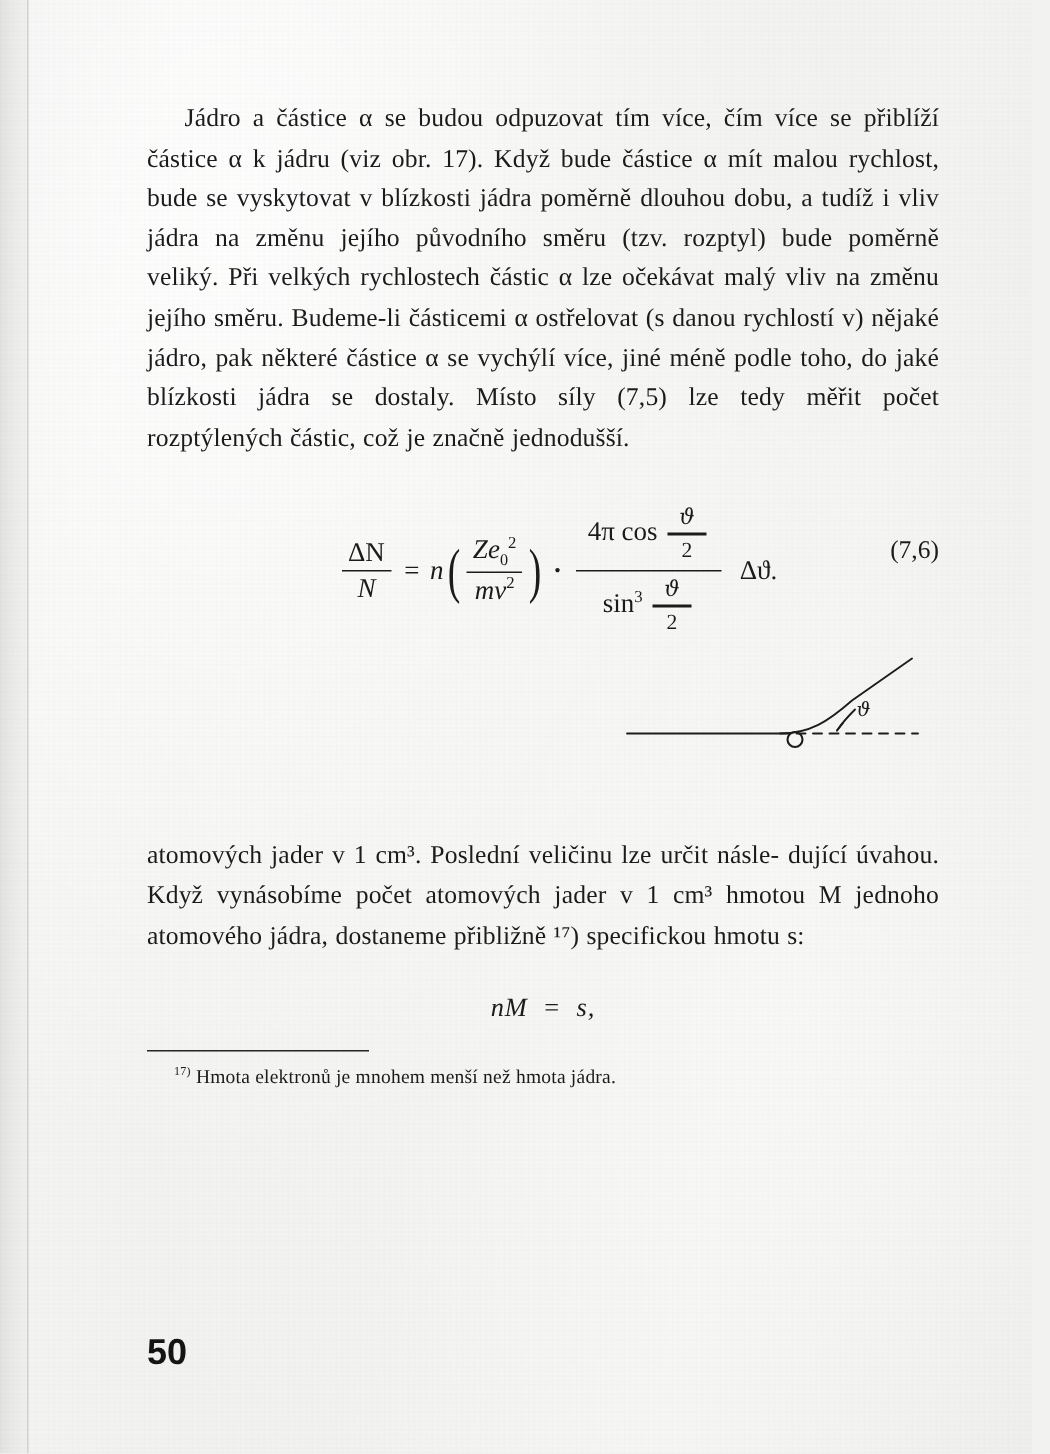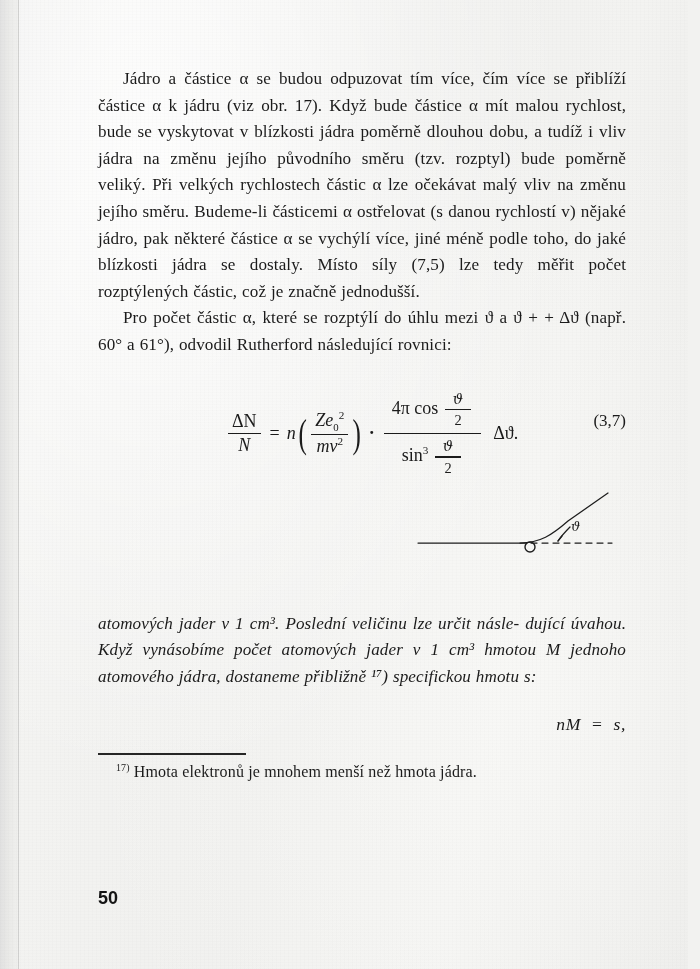--- a/index.html
+++ b/index.html
@@ -137,48 +137,48 @@
     text-align: center;
     font-size: 15.2px;
     margin-top: 2px;
     letter-spacing: .3px;
   }
   .fig17 { left: 52px; top: 0; width: 216px; }
   .fig18 { left: 318px; top: 0; width: 200px; }
 
   
   .eq-center {
-    text-align: right;
+    text-align: center;
     font-size: 17.6px;
     margin-top: 24px;
     margin-bottom: 18px;
     letter-spacing: .6px;
   }
 
   
   .footnote-wrap { margin-top: 14px; }
   .footrule {
     width: 148px;
     height: 1.3px;
     background: #262626;
     margin-bottom: 8px;
   }
   .footnote {
-    font-size: 16px;
+    font-size: 13px;
     line-height: 18px;
     padding-left: 18px;
     letter-spacing: .15px;
   }
 
   
   .folio {
     position: absolute;
     left: 98px;
     top: 888px;
-    font-size: 18px;
+    font-size: 24px;
     font-family: "Liberation Sans", sans-serif;
     font-weight: 600;
     color: #141414;
   }
 
   svg { display: block; }
 </style>
 </head>
 <body>
 
@@ -196,25 +196,20 @@
       <span>jádra poměrně dlouhou dobu, a tudíž i vliv jádra na změnu</span>
       <span>jejího původního směru (tzv. rozptyl) bude poměrně veliký.</span>
       <span>Při velkých rychlostech částic α lze očekávat malý vliv na</span>
       <span>změnu jejího směru. Budeme-li částicemi α ostřelovat</span>
       <span>(s danou rychlostí v) nějaké jádro, pak některé částice α se</span>
       <span>vychýlí více, jiné méně podle toho, do jaké blízkosti jádra se</span>
       <span>dostaly. Místo síly (7,5) lze tedy měřit počet rozptýlených</span>
       <span>částic, což je značně jednodušší.</span>
     </p>
 
-    <p class="body indent">
-      <span>Pro počet částic α, které se rozptýlí do úhlu mezi ϑ a ϑ +</span>
-      <span>+ Δϑ (např. 60° a 61°), odvodil Rutherford následující</span>
-      <span>rovnici:</span>
-    </p>
 
     <div class="eq-block">
       <div class="eq-main">
 
         <span class="frac">
           <span class="num">ΔN</span>
           <span class="bar"></span>
           <span class="den it">N</span>
         </span>
 
@@ -254,21 +249,21 @@
               <span class="num theta">ϑ</span>
               <span class="bar"></span>
               <span class="den">2</span>
             </span>
           </span>
         </span>
 
         <span style="margin-left:8px;">Δϑ.</span>
       </div>
 
-      <div class="eq-num">(3,7)</div>
+      <div class="eq-num">(7,6)</div>
     </div>
 
 
     <div class="figures">
 
 
       <div class="fig fig18">
         <svg width="200" height="78" viewBox="0 0 200 78">
           <g fill="none" stroke="#1d1d1d" stroke-width="1.25" stroke-linecap="round">
 
@@ -278,21 +273,21 @@
 
             <path d="M142,54 C146,48 150,44 154,40"></path>
             <path d="M142,54 L146,49"></path>
           </g>
           <circle cx="114" cy="60" r="5" fill="none" stroke="#1d1d1d" stroke-width="1.4"></circle>
           <text x="155" y="44" font-family="DejaVu Serif, serif" font-size="13" font-style="italic" fill="#1d1d1d">ϑ</text>
         </svg>
       </div>
     </div>
 
-    <p class="body" style="margin-top:16px;font-style:italic;">
+    <p class="body" style="margin-top:16px;">
       <span>atomových jader v 1 cm³. Poslední veličinu lze určit násle-</span>
       <span>dující úvahou. Když vynásobíme počet atomových jader</span>
       <span>v 1 cm³ hmotou M jednoho atomového jádra, dostaneme</span>
       <span>přibližně ¹⁷) specifickou hmotu s:</span>
     </p>
 
     <div class="eq-center">
       <i>n</i><i>M</i>
       <span style="margin:0 6px;">=</span>
       <i>s,</i>

